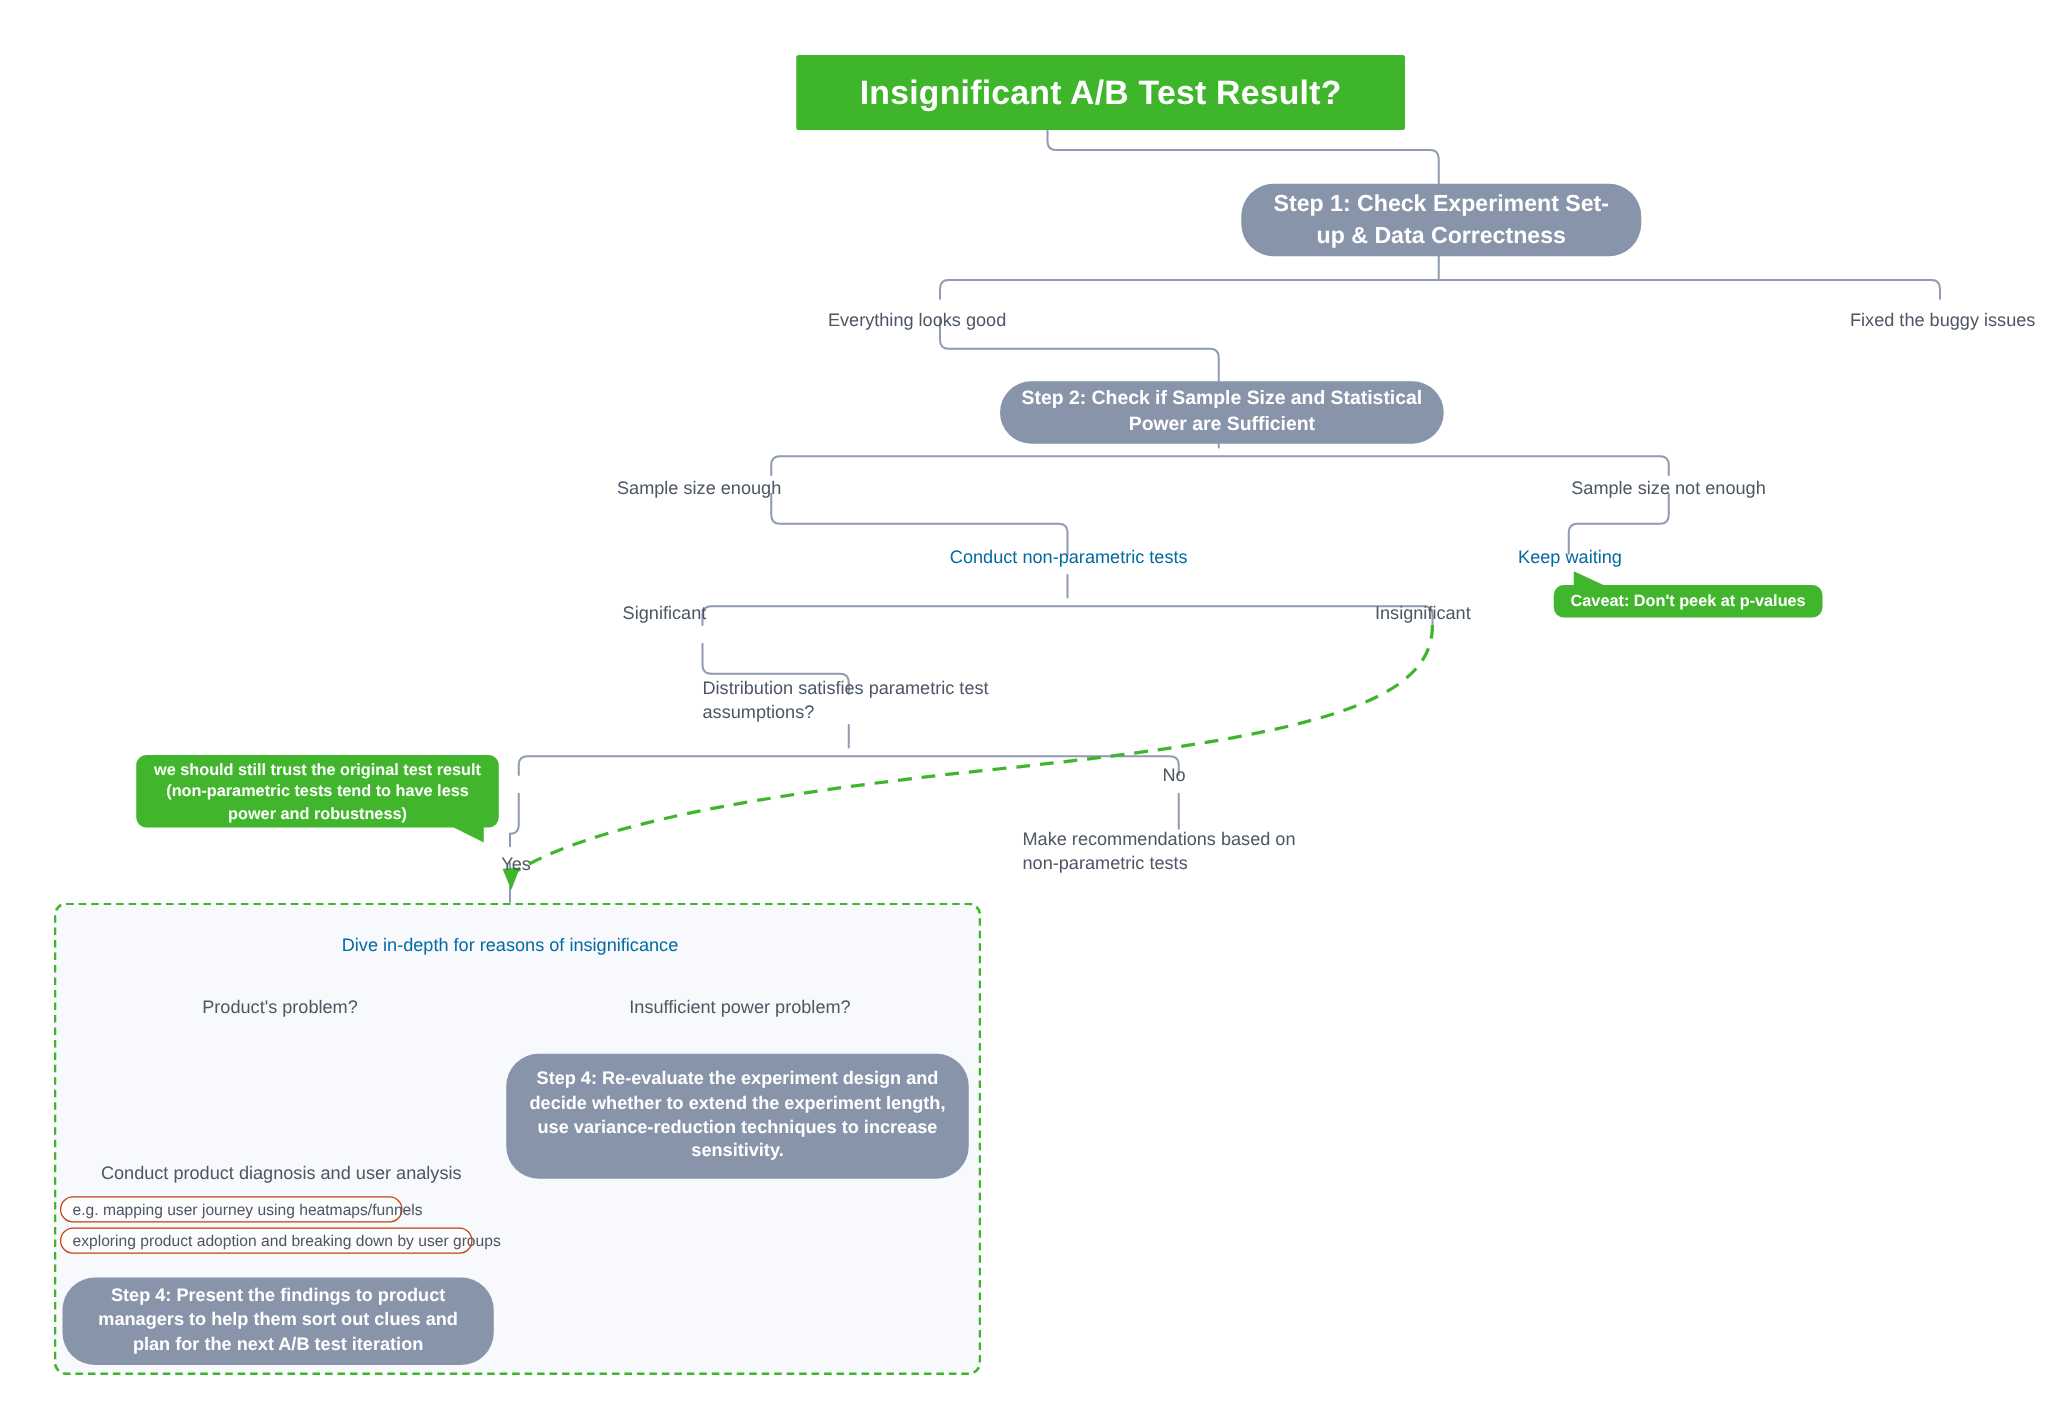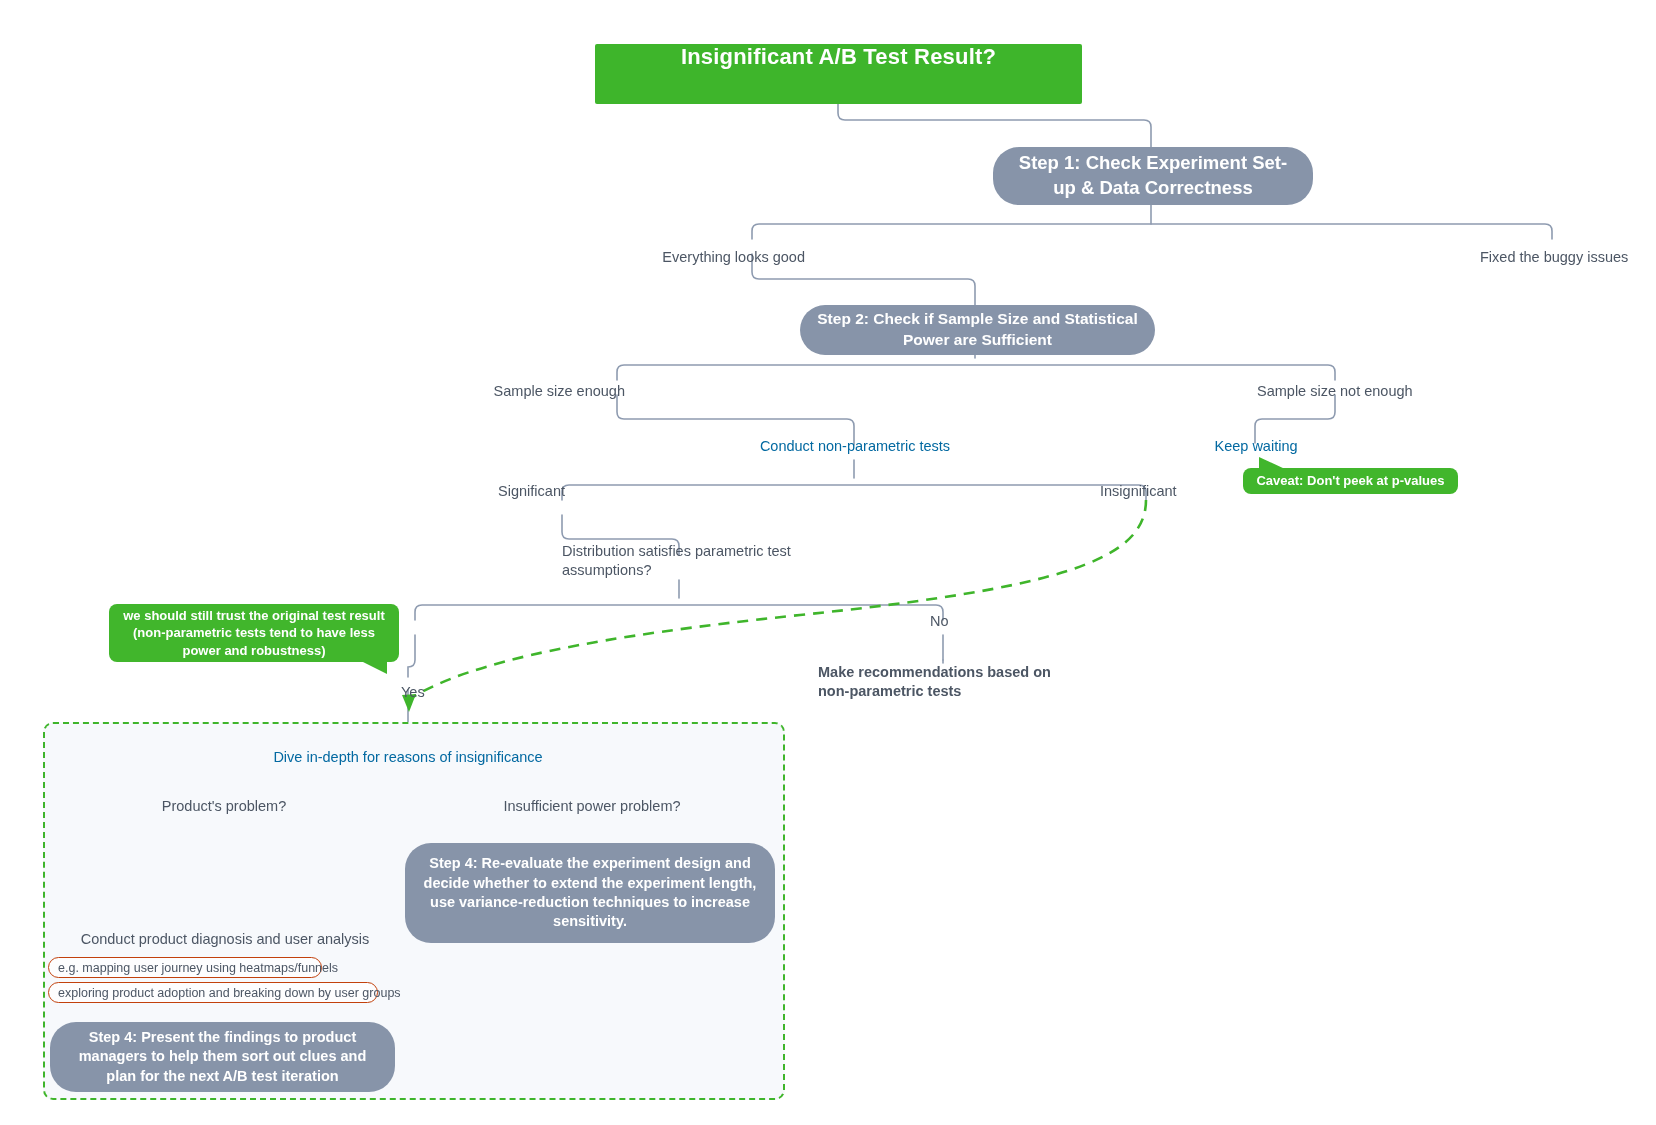--- a/index.html
+++ b/index.html
@@ -28,27 +28,29 @@
     pointer-events: none;
   }
   .node {
     position: absolute;
     box-sizing: border-box;
   }
   
   .root-banner {
     background: #3eb52b;
     color: #ffffff;
-    font-size: 22px;
+    font-size: 27px;
     font-weight: bold;
     letter-spacing: .2px;
     display: flex;
+    align-items: center;
     justify-content: center;
     text-align: center;
     border-radius: 2px;
+    margin-left: 42px;
   }
   
   .step-box {
     background: #8794a9;
     color: #ffffff;
     border-radius: 26px;
     display: flex;
     align-items: center;
     justify-content: center;
     text-align: center;
@@ -243,21 +245,21 @@
 
   <div class="node label c-left" style="left:930px; top:612px; width:55px; height:20px;">
     <span>No</span>
   </div>
 
   <div class="node callout callout-sm" style="left:109px; top:604px; width:290px; height:58px;">
     <span>we should still trust the original test result (non-parametric tests tend to have less power and robustness)</span>
     <span class="tail tail-down-right"></span>
   </div>
 
-  <div class="node label c-left" style="left:818px; top:663px; width:250px; height:42px;font-weight:bold;">
+  <div class="node label c-left" style="left:818px; top:663px; width:250px; height:42px;">
     <span>Make recommendations based on non-parametric tests</span>
   </div>
 
   <div class="node group-box" style="left:43px; top:722px; width:742px; height:378px;"></div>
 
   <div class="node label-bold c-center" style="left:265px; top:748px; width:286px; height:20px;">
     <span>Dive in-depth for reasons of insignificance</span>
   </div>
 
   <div class="node label c-center" style="left:144px; top:797px; width:160px; height:20px;">

